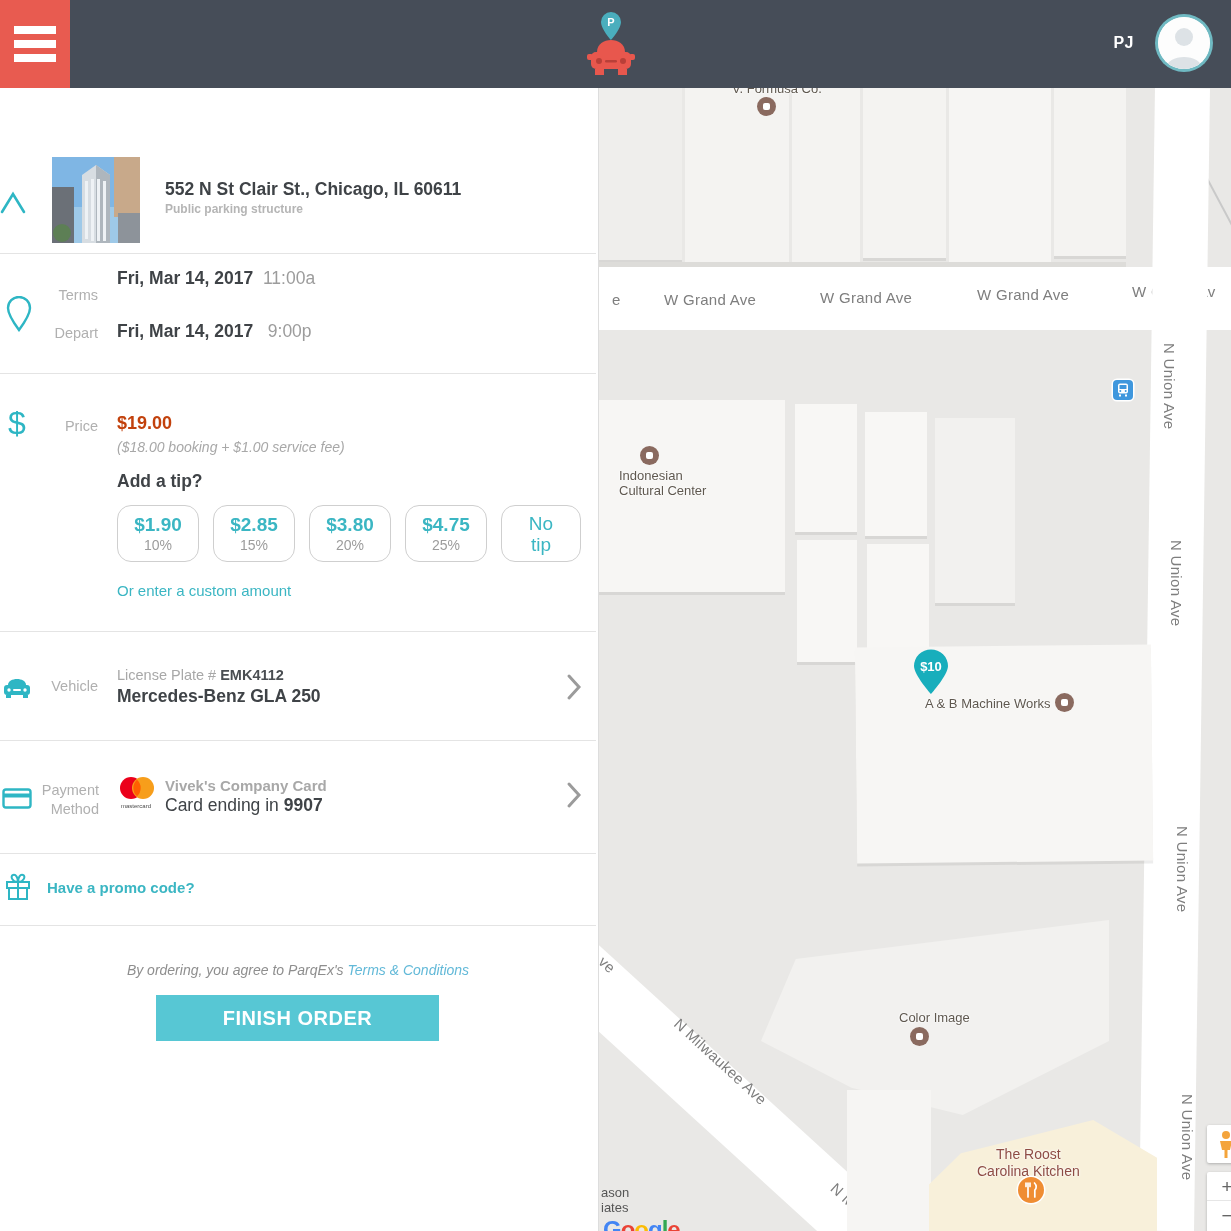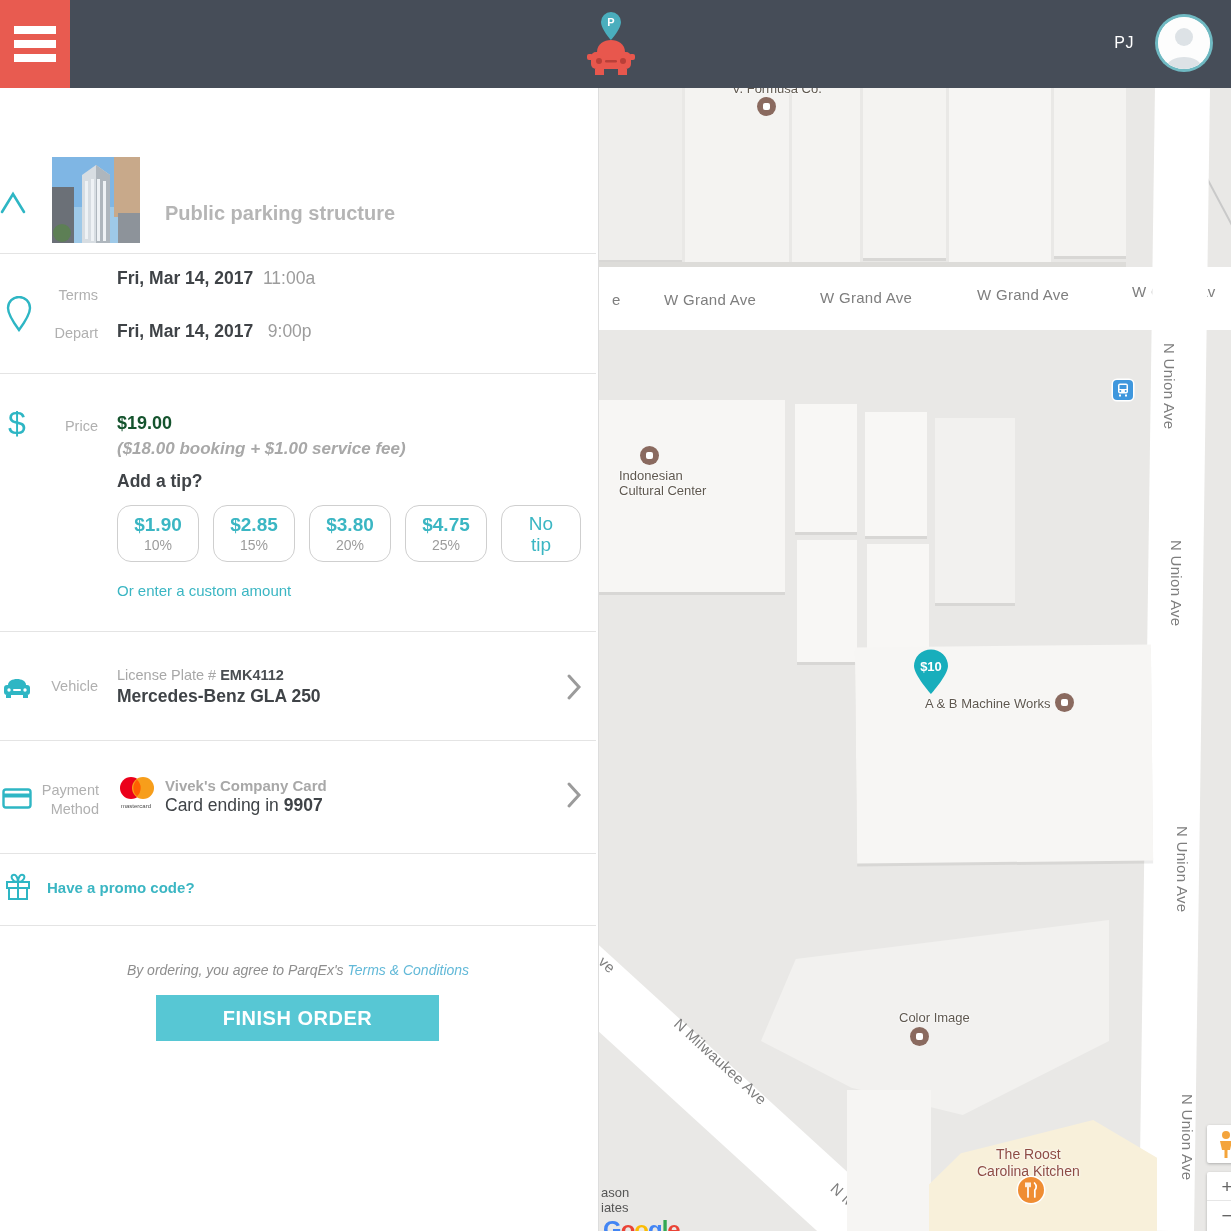--- a/index.html
+++ b/index.html
@@ -8,44 +8,44 @@
 
   
   .header { position:absolute; left:0; top:0; width:1231px; height:88px;
     background:#464d58; z-index:50; }
   .menu-btn { position:absolute; left:0; top:0; width:70px; height:88px;
     background:#e85b50; cursor:pointer; }
   .menu-bars { position:absolute; left:14px; top:26px; width:42px; }
   .menu-bars span { display:block; height:8px; background:#fff; margin-bottom:6px; }
   .logo { position:absolute; left:583px; top:10px; width:56px; height:70px; }
   .header-user { position:absolute; right:21px; top:17px; display:flex; align-items:center; gap:24px; }
-  .user-initials { color:#fff; font-weight:normal; font-size:16px; letter-spacing:0.5px; }
+  .user-initials { color:#fff; font-weight:bold; font-size:16px; letter-spacing:0.5px; }
   .avatar { width:52px; height:52px; border-radius:50%; background:#fdfdfd;
     box-shadow:0 0 0 3px #6fb9c2; overflow:hidden; }
 
   
   .panel { position:absolute; left:0; top:88px; width:598px; height:1143px;
     background:#fff; z-index:10; }
   .divider { position:absolute; left:0; height:1px; background:#e4e4e4; width:596px; }
 
   .listing-photo { position:absolute; left:52px; top:69px; width:88px; height:86px; }
   .listing-title { position:absolute; left:165px; top:91px; font-size:17.5px; font-weight:bold; color:#3f4347; }
-  .listing-sub { position:absolute; left:165px; top:114px; font-size:20px; font-weight:bold; color:#b5b5b5; }
+  .listing-sub { position:absolute; left:165px; top:114px; font-size:12px; font-weight:bold; color:#b5b5b5; }
   .roof-icon { position:absolute; left:-8px; top:98px; }
 
   .pin-icon { position:absolute; left:6px; top:208px; }
   .sched-label { position:absolute; width:60px; text-align:right; font-size:14.5px; color:#b0b0b0; }
   .sched-value { position:absolute; left:117px; font-size:17.5px; }
   .sched-value b { color:#3f4347; }
   .sched-value span { color:#9c9c9c; }
 
   .dollar-icon { position:absolute; left:8px; top:317px; font-size:32px; color:#2eb6c4; font-weight:normal; }
   .price-label { position:absolute; left:38px; top:330px; width:60px; text-align:right; font-size:14.5px; color:#b0b0b0; }
-  .price-amount { position:absolute; left:117px; top:325px; font-size:18px; font-weight:bold; color:#14532d; }
-  .price-breakdown { position:absolute; left:117px; top:351px; font-size:17px; font-style:italic; color:#a8a8a8;font-weight:bold; }
+  .price-amount { position:absolute; left:117px; top:325px; font-size:18px; font-weight:bold; color:#c2410c; }
+  .price-breakdown { position:absolute; left:117px; top:351px; font-size:14px; font-style:italic; color:#a8a8a8; }
   .tip-question { position:absolute; left:117px; top:383px; font-size:17.5px; font-weight:bold; color:#3f4347; }
   .tip-row { position:absolute; left:117px; top:417px; display:flex; gap:14px; }
   .tip-btn { width:82px; height:57px; border:1px solid #cfcfcf; border-radius:14px;
     display:flex; flex-direction:column; align-items:center; justify-content:center; cursor:pointer; background:#fff; }
   .tip-amt { font-size:19px; font-weight:bold; color:#3bb6c3; line-height:22px; }
   .tip-pct { font-size:14px; color:#9c9c9c; line-height:18px; }
   .no-tip { font-size:19px; color:#3bb6c3; line-height:21px; text-align:center; }
   .custom-link { position:absolute; left:117px; top:494px; font-size:15px; color:#3bb6c3; cursor:pointer; }
 
   .car-icon { position:absolute; left:2px; top:584px; }
@@ -232,20 +232,21 @@
     <rect x="62" y="0" width="26" height="60" fill="#c8a98a"></rect>
     <rect x="66" y="56" width="22" height="30" fill="#8d939a"></rect>
     <circle cx="10" cy="76" r="9" fill="#5d7f55"></circle>
     <g fill="#eef2f5">
         <rect x="33" y="24" width="3" height="58"></rect>
         <rect x="39" y="22" width="3" height="62"></rect>
         <rect x="45" y="22" width="3" height="62"></rect>
         <rect x="51" y="24" width="3" height="60"></rect>
       </g>
   </svg>
+  <div class="listing-title">552 N St Clair St., Chicago, IL 60611</div>
   <div class="listing-sub">Public parking structure</div>
   <div class="divider" style="top:165px;"></div>
 
   <svg class="pin-icon" width="26" height="36" viewBox="0 0 26 36">
     <path d="M13,34 C13,34 2,19 2,12 A11,11 0 1 1 24,12 C24,19 13,34 13,34 Z" fill="none" stroke="#2eb6c4" stroke-width="2.4"></path>
   </svg>
   <span class="sched-label" style="left:38px;top:199px;">Terms</span>
   <div class="sched-value" style="top:180px;">
     <b>Fri, Mar 14, 2017</b>&nbsp; <span>11:00a</span>
   </div>

